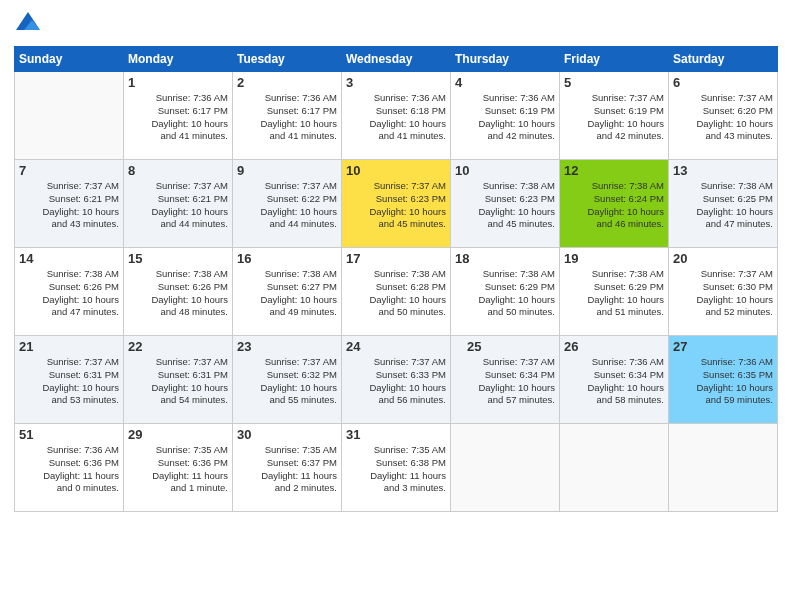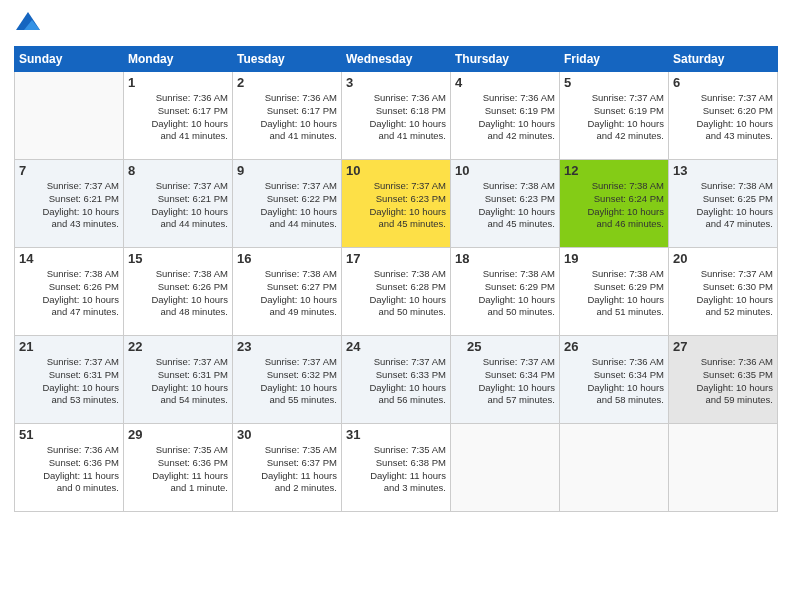--- a/index.html
+++ b/index.html
@@ -315,21 +315,21 @@
 Daylight: 10 hours
 and 57 minutes.</div>
           </td>
           <td style="background: rgb(240, 244, 248);">
             <span class="day-number">26</span>
             <div class="day-info" style="white-space: pre-line;">Sunrise: 7:36 AM
 Sunset: 6:34 PM
 Daylight: 10 hours
 and 58 minutes.</div>
           </td>
-          <td style="background: #e5e5e5;">
+          <td style="background: #7dd3fc;">
             <span class="day-number">27</span>
             <div class="day-info" style="white-space: pre-line;">Sunrise: 7:36 AM
 Sunset: 6:35 PM
 Daylight: 10 hours
 and 59 minutes.</div>
           </td>
         </tr>
         <tr>
           <td>
             <span class="day-number">51</span>

